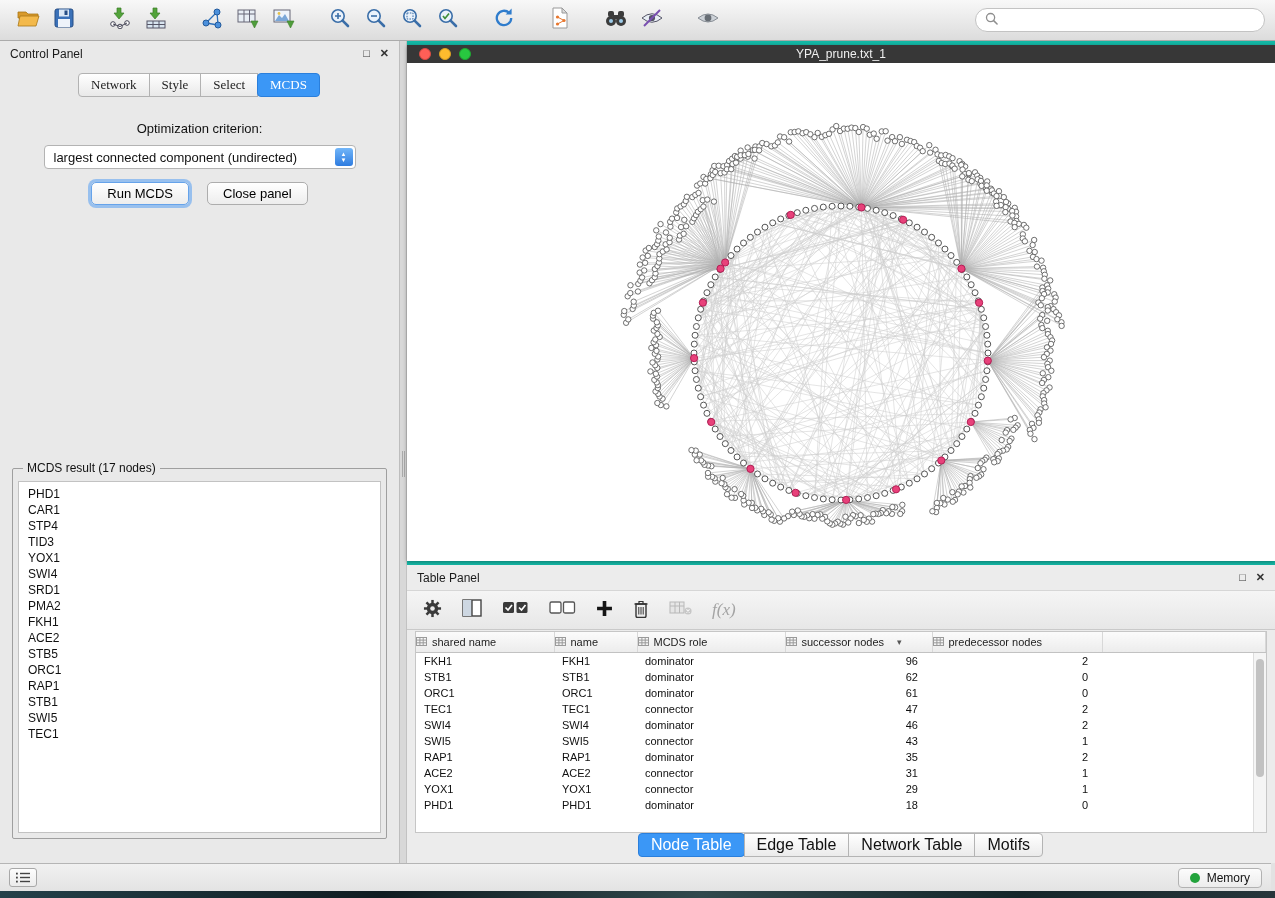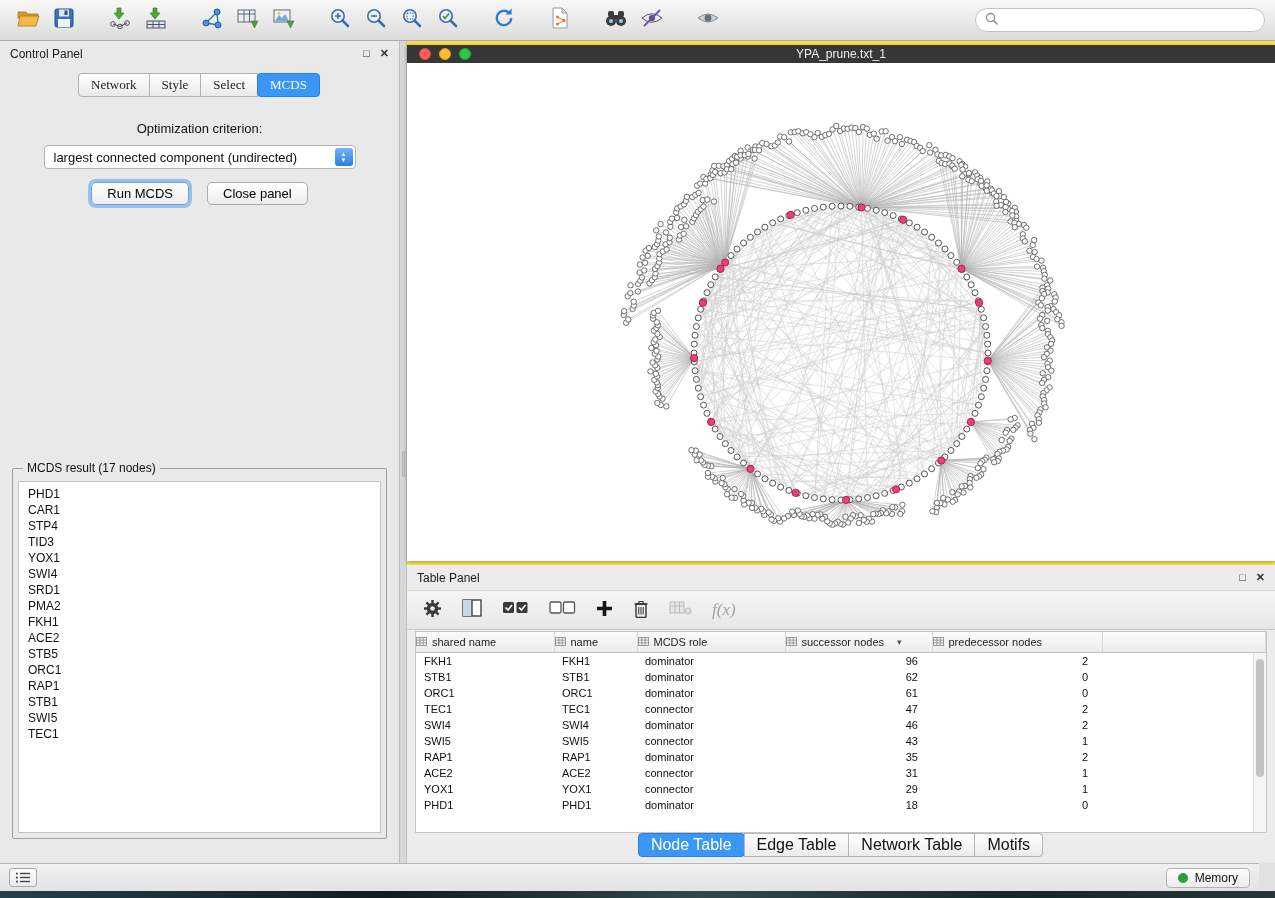--- a/index.html
+++ b/index.html
@@ -65,21 +65,21 @@
   }
   .result-box legend { font-size:12px; padding:0 4px; margin-left:5px;margin-top:24px; }
   .result-list {
     width:100%; height:100%; background:#fff; border:1px solid #c2c2c2;
     font-size:12px; line-height:16px; padding:4px 9px; overflow:hidden;
   }
   
   .splitter { position:absolute; left:400px; top:0; width:7px; height:100%; background:#d8d8d8; border-right:1px solid #c2c2c2; }
   .splitter .grip { position:absolute; top:410px; left:2px; width:3px; height:26px; border-left:1px solid #aaa; border-right:1px solid #aaa; }
   
-  .right { position:absolute; left:407px; top:0; right:0; height:100%; background:#fde047; }
+  .right { position:absolute; left:407px; top:0; right:0; height:100%; background:#14b8a6; }
   .network-window { position:absolute; top:4px; left:0; right:0; height:516px; background:#fff; box-shadow:0 1px 4px rgba(0,0,0,0.35); }
   .net-titlebar { height:18px; background:#373737; position:relative; display:flex; align-items:center; }
   .traffic { position:absolute; left:12px; display:flex; gap:8px; }
   .light { width:12px; height:12px; border-radius:50%; }
   .light.red { background:#ff5f57; border:1px solid #d94a42; }
   .light.yellow { background:#febc2e; border:1px solid #d9a022; }
   .light.green { background:#28c840; border:1px solid #1ea832; }
   .net-title { width:100%; text-align:center; color:#f0f0f0; font-size:12px; }
   #network-svg { display:block; width:100%; height:498px; background:#fff; }
   
@@ -113,21 +113,21 @@
   .tp-tabs { position:absolute; bottom:6px; left:0; right:0; display:flex; justify-content:center; }
   .tp-tab {
     font-size:16px; padding:2px 12px; background:linear-gradient(#ffffff,#ebebeb);
     border:1px solid #b4b4b4; margin-left:-1px; cursor:default;
   }
   .tp-tab:first-child { border-radius:4px 0 0 4px; }
   .tp-tab:last-child { border-radius:0 4px 4px 0; }
   .tp-tab.active { background:var(--active-tab,#3b97f6); color:#fff; border-color:#2a7fdc; border-radius:4px; }
   
   .status-bar {
-    position:absolute; left:0; right:16px; bottom:7px; height:28px;
+    position:absolute; left:0; right:4px; bottom:7px; height:28px;
     background:linear-gradient(#f1f1f1,#e3e3e3); border-top:1px solid #b5b5b5;
     display:flex; align-items:center; padding:0 9px;
   }
   .list-btn {
     width:28px; height:19px; border:1px solid #a8a8a8; border-radius:3px;
     background:linear-gradient(#fdfdfd,#ececec); display:flex; align-items:center; justify-content:center;
   }
   .memory-btn {
     margin-left:auto; display:flex; align-items:center; gap:7px;
     border:1px solid #b2b2b2; border-radius:4px; background:linear-gradient(#fcfcfc,#ececec);

